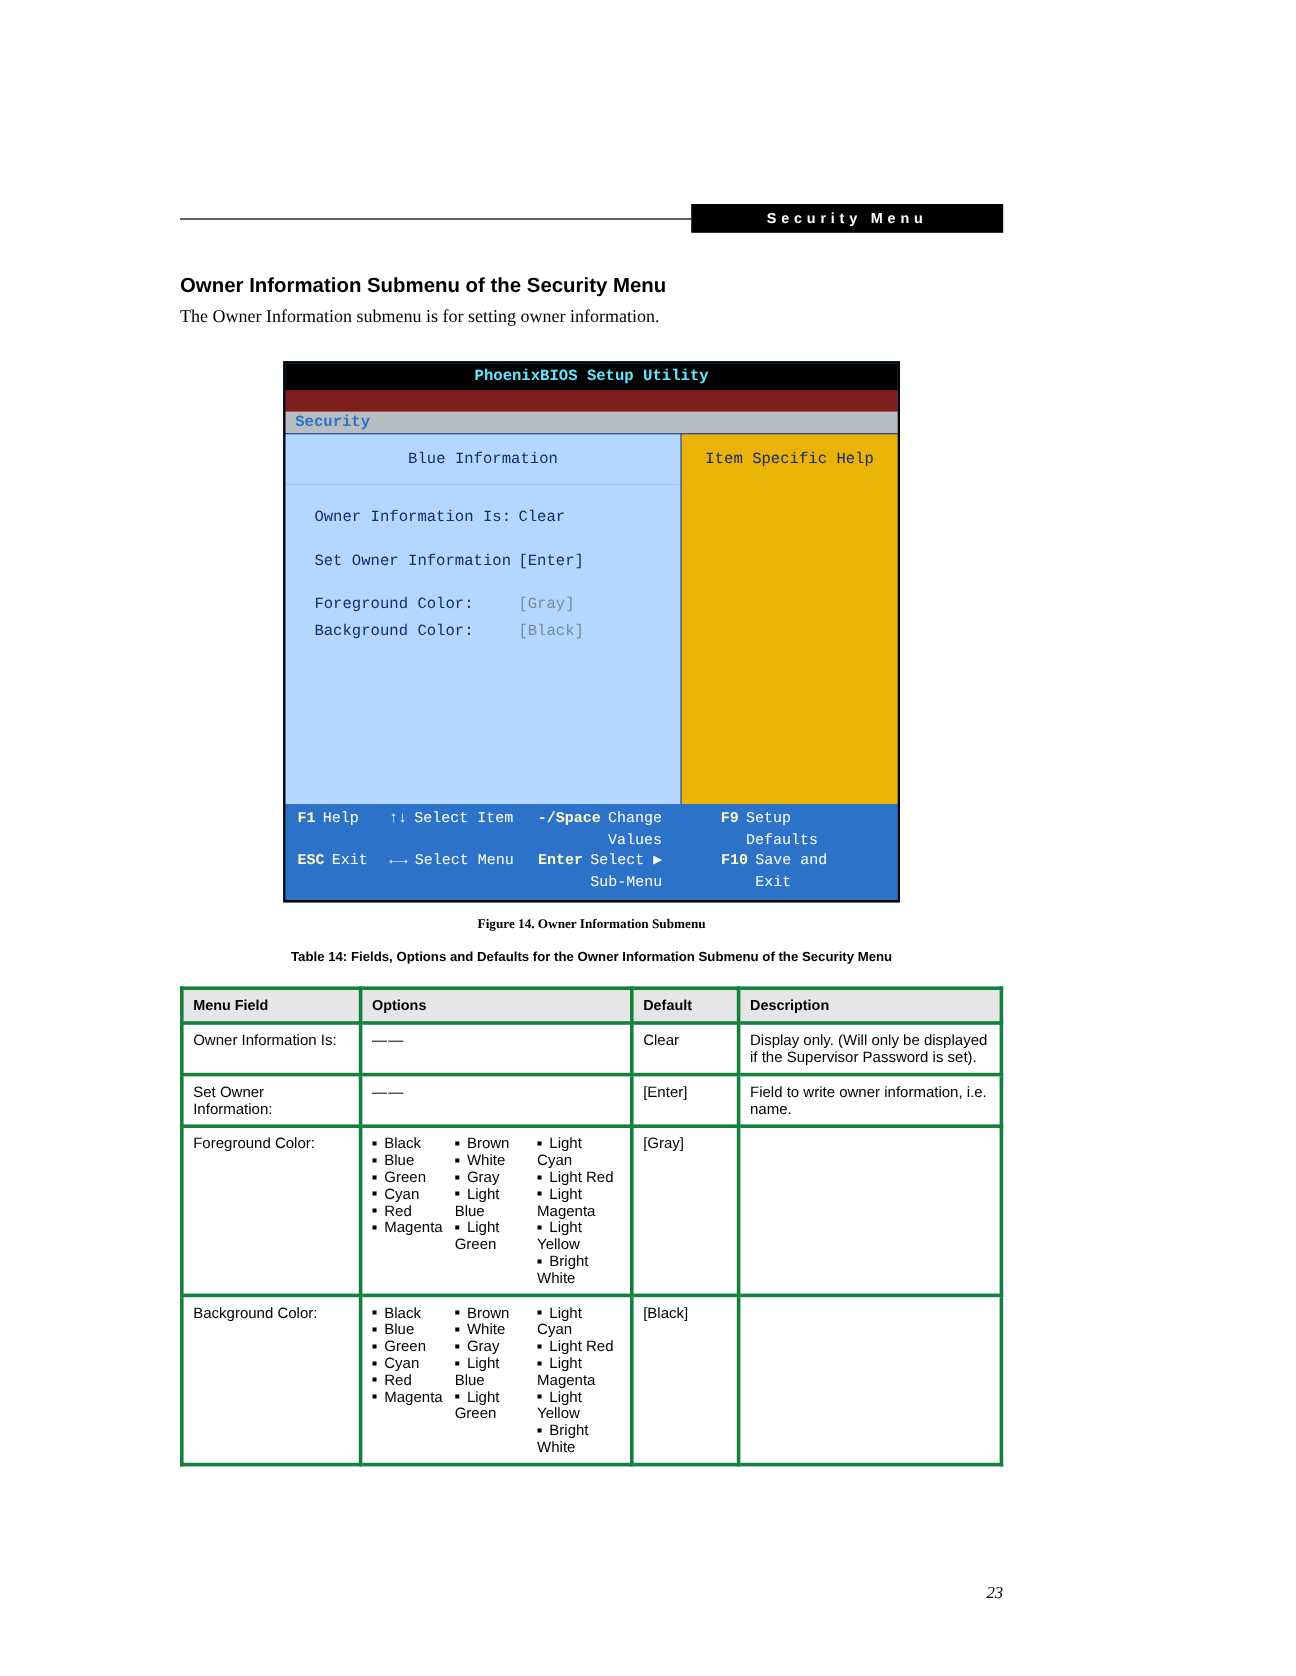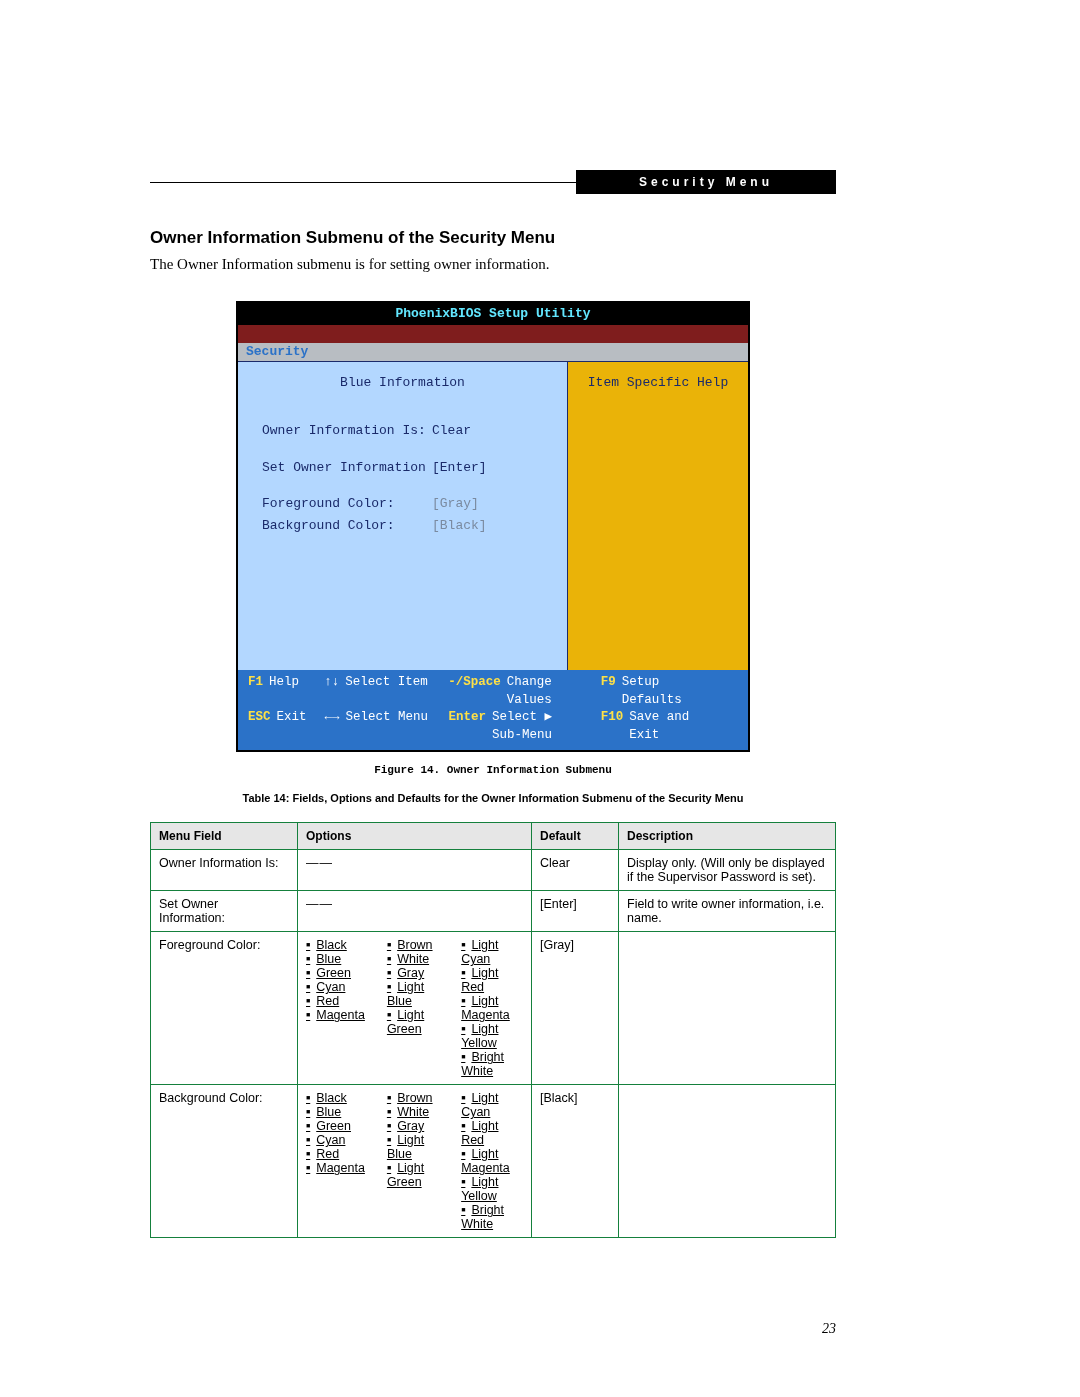--- a/index.html
+++ b/index.html
@@ -125,59 +125,58 @@
   .bios-split .bios-right-col { width:180px; }
   .bios-footer {
     background: #2b72c8;
     color: #fff;
     padding: 4px 10px 6px 10px;
     font-size: 12.5px;
   }
   .bios-footer .row { display:flex; }
   .bios-footer .cell { display:flex; }
   .bios-footer .k { color:#fff; font-weight:bold; margin-right:6px;}
-  .bios-footer .klit { color:#fde047; font-weight:bold; margin-right:6px;}
+  .bios-footer .klit { color:#fef9c3; font-weight:bold; margin-right:6px;}
   .bios-footer .v { color:#fff; margin-right:18px;}
 
   .fig-caption {
-    font-family: Liberation Mono, monospace;
+    font-family: Liberation Serif, serif;
     font-weight: bold;
     font-size: 11px;
     text-align: center;
     margin: 6px 0 16px 0;
   }
   .table-title {
     font-family: Arial, sans-serif;
     font-weight: bold;
     font-size: 11px;
     text-align: center;
     margin: 0 0 18px 0;
   }
 
   table.doc {
     width: 100%;
     border-collapse: collapse;
     font-family: Arial, sans-serif;
     font-size: 12.5px;
   }
   table.doc th, table.doc td {
-    border: 1px solid #15803d;
+    border: 3px solid #15803d;
     padding: 6px 8px;
     text-align: left;
     vertical-align: top;
   }
   table.doc th {
     background: #e6e6e6;
     font-weight: bold;
     font-size: 12px;
   }
   .opts-cols {
     display: flex;
-    gap: 22px;
-    text-decoration: underline;
+    gap: 10px;
   }
   .opts-col ul {
     list-style: none;
     margin: 0;
     padding: 0;
   }
   .opts-col li::before {
     content: "■";
     font-size: 7px;
     margin-right: 6px;

